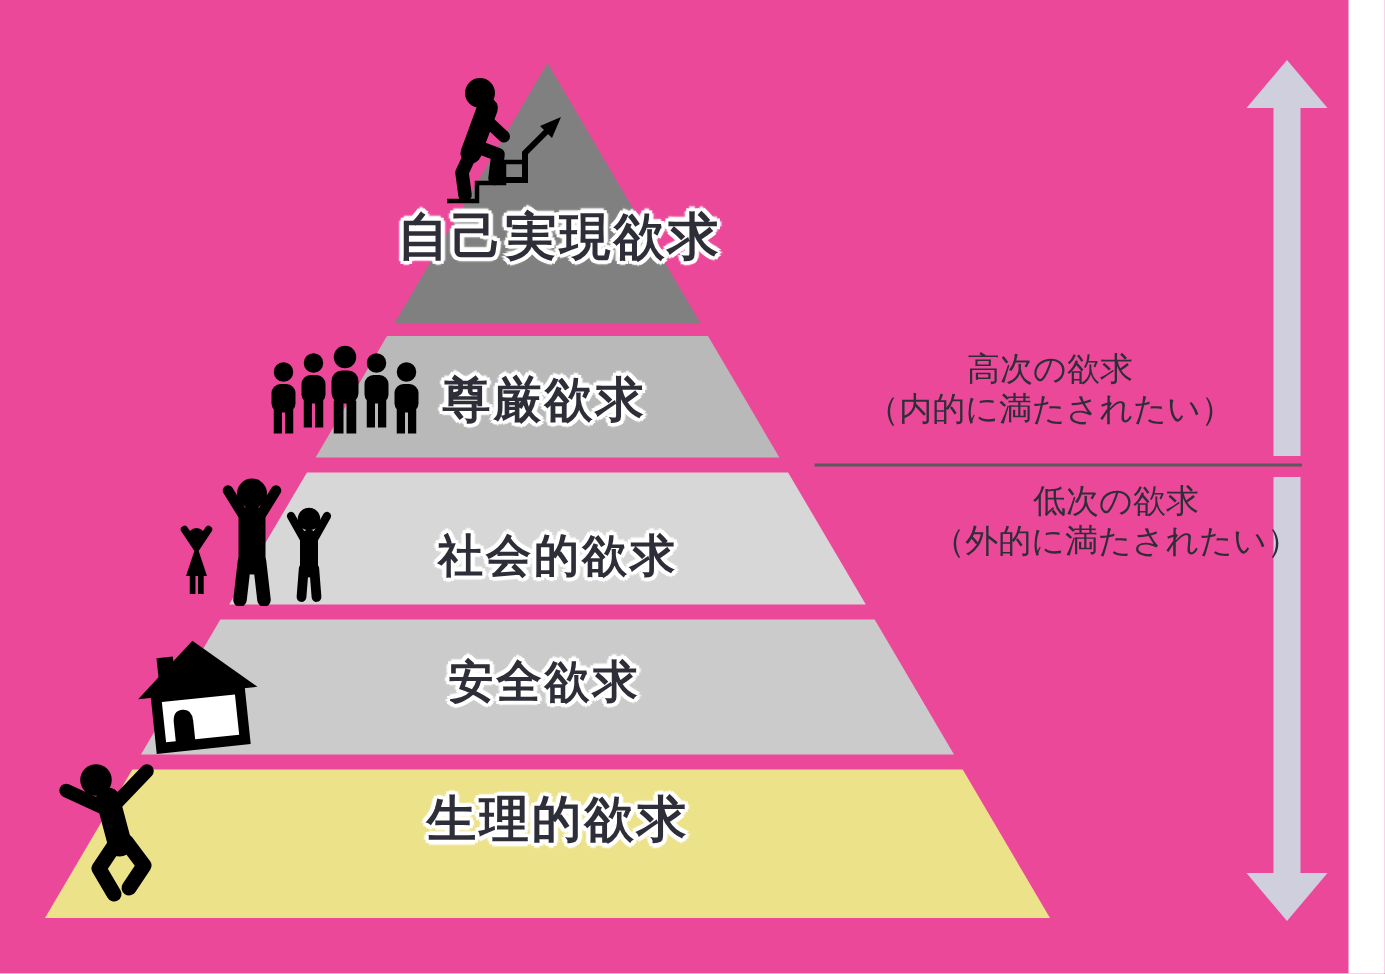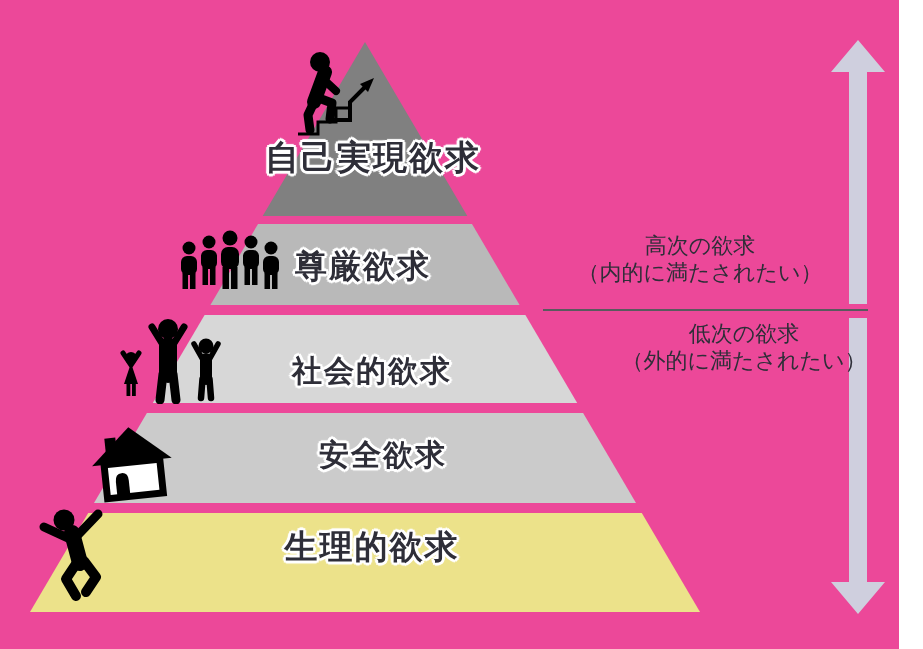--- a/index.html
+++ b/index.html
@@ -50,21 +50,21 @@
 
     <line x1="543" y1="310" x2="868" y2="310" stroke-width="2" stroke="#5a5a5e"></line>
 
     <path d="M858 40 L885 72 L867 72 L867 304 L849 304 L849 72 L831 72 Z" fill="#cfcfde"></path>
     <path d="M858 614 L831 582 L849 582 L849 318 L867 318 L867 582 L885 582 Z" fill="#cfcfde"></path>
   </svg>
 
   <div class="level-label lbl-1" style="color: rgb(46, 46, 56);">自己実現欲求</div>
   <div class="level-label lbl-2" style="color: rgb(46, 46, 56);">尊厳欲求</div>
   <div class="level-label lbl-3" style="color: rgb(46, 46, 56);">社会的欲求</div>
-  <div class="level-label lbl-4" style="color: rgb(46, 46, 56); margin-left: 20px;">安全欲求</div>
+  <div class="level-label lbl-4" style="color: rgb(46, 46, 56);">安全欲求</div>
   <div class="level-label lbl-5" style="color: rgb(46, 46, 56);">生理的欲求</div>
 
   <div class="anno anno-higher" style="color: rgb(46, 46, 56);">
     <div>高次の欲求</div>
     <div>（内的に満たされたい）</div>
   </div>
   <div class="anno anno-lower" style="color: rgb(46, 46, 56);">
     <div>低次の欲求</div>
     <div>（外的に満たされたい）</div>
   </div>

